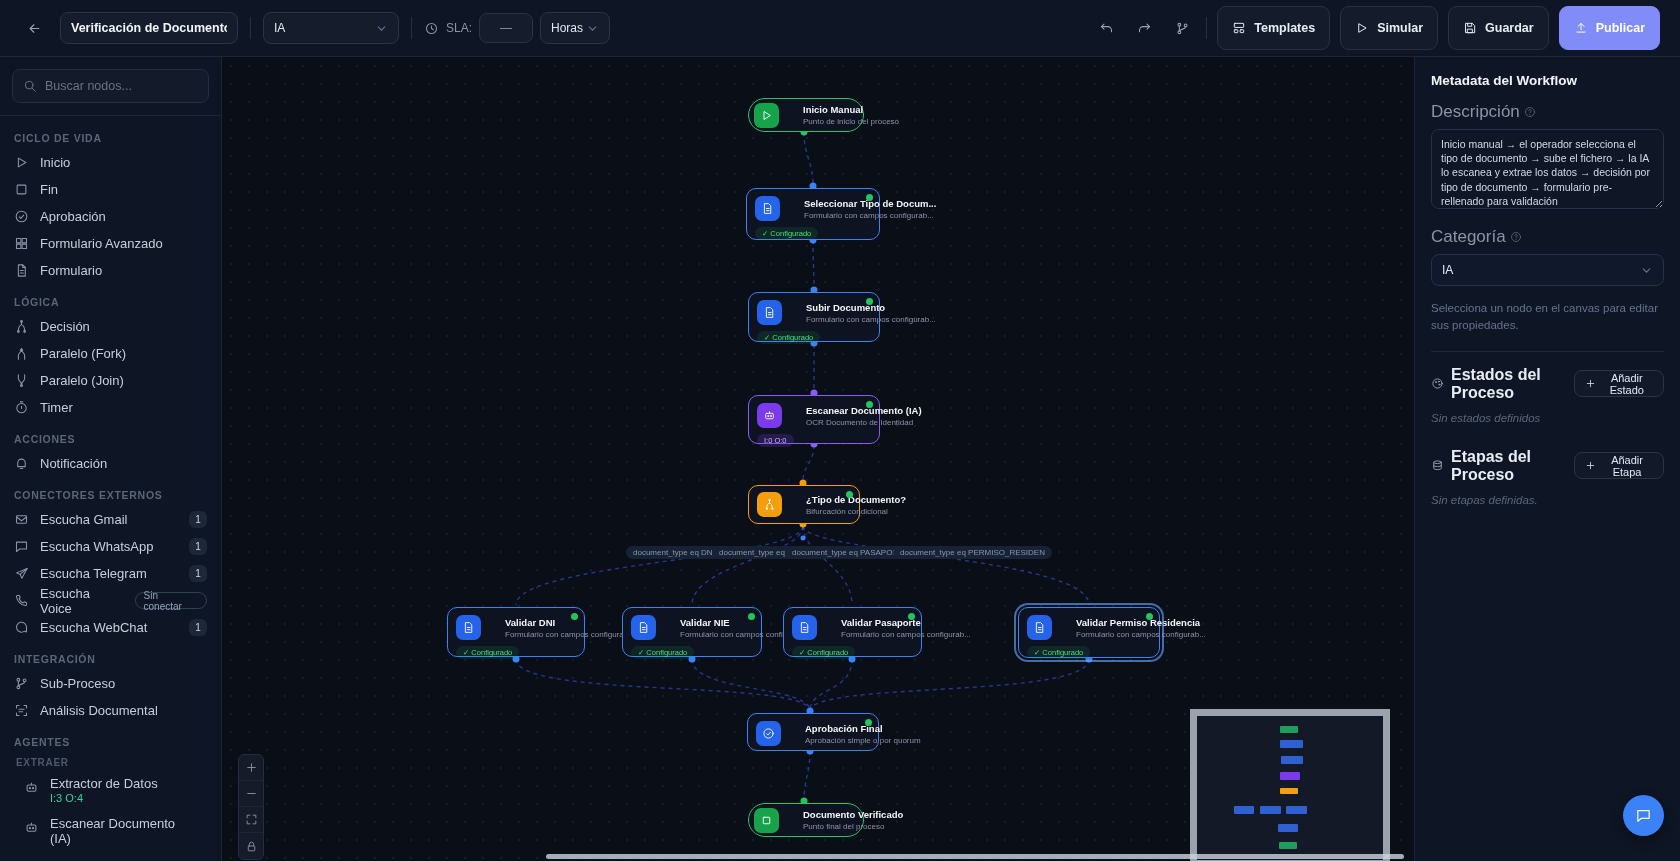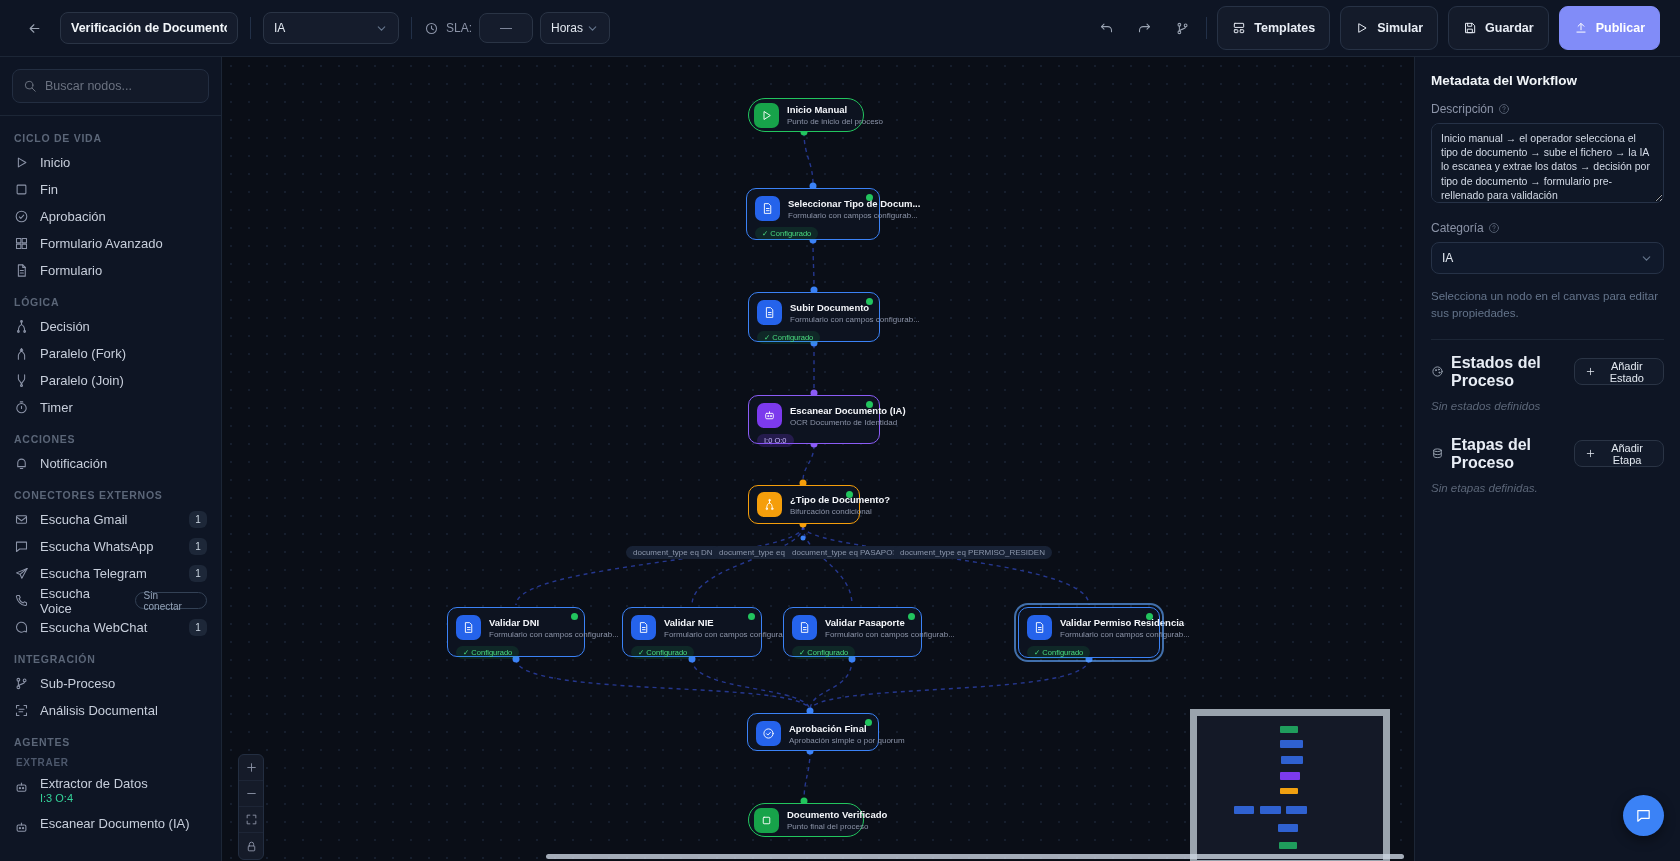--- a/index.html
+++ b/index.html
@@ -47,38 +47,38 @@
   .sb-divider { height:1px; background:#1c2636; margin:0 0 4px 0; }
   .sec-title { font-size:10.5px; font-weight:bold; letter-spacing:.07em; color:#5b6678;
     padding:12px 14px 5px 14px; }
   .sb-item { display:flex; align-items:center; gap:11px; padding:5px 14px; height:27px;
     font-size:13px; color:#c7cedb; cursor:pointer; }
   .sb-item .ic { color:#8b93a7; }
   .sb-badge { margin-left:auto; min-width:18px; height:17px; background:#1d2738; border-radius:6px;
     color:#cbd5e1; font-size:10px; display:flex; align-items:center; justify-content:center; padding:0 5px; }
   .sb-badge.outline { background:transparent; border:1px solid #334155; color:#94a3b8;
     border-radius:9px; padding:0 8px; font-size:10px; }
-  .agent-item { display:flex; align-items:flex-start; gap:11px; padding:6px 14px; cursor:pointer; }
+  .agent-item { display:flex; align-items:flex-start; gap:11px; padding:6px 24px; cursor:pointer; }
   .agent-item .ic { color:#8b93a7; margin-top:4px; }
   .agent-lines { display:flex; flex-direction:column; }
   .agent-label { font-size:13px; color:#c7cedb; }
   .agent-meta { font-size:11px; color:#34d399; margin-top:1px; }
   .sub-title { font-size:10px; font-weight:bold; letter-spacing:.07em; color:#4d586c; padding:4px 14px 2px 16px; }
 
   
   .canvas { position:absolute; top:57px; left:222px; width:1192px; height:804px; background:#0a0e17;
     background-image:radial-gradient(#161e2d 1px, transparent 1.3px); background-size:18px 18px; overflow:hidden; }
   .edges { position:absolute; top:0; left:0; pointer-events:none; }
   .edge-path { stroke:#3d5af1; stroke-opacity:.55; stroke-width:1.4; fill:none; stroke-dasharray:4 4; }
 
   .node { position:absolute; background:#0d1320; border:1.5px solid #3b82f6; border-radius:10px;
     padding:7px 8px; cursor:pointer; }
   .node .ndot { position:absolute; top:5px; right:6px; width:7px; height:7px; border-radius:50%;
     background:#22c55e; }
-  .nrow { display:flex; align-items:center; gap:8px; }
+  .nrow { display:flex; align-items:center; gap:24px; }
   .nicon { width:25px; height:25px; border-radius:7px; display:flex; align-items:center;
     justify-content:center; color:#fff; flex:none; }
   .nicon .ic { width:13px; height:13px; }
   .nicon.blue { background:#2563eb; } .nicon.green { background:#17a34a; }
   .nicon.purple { background:#7c3aed; } .nicon.orange { background:#f59e0b; }
   .ntitle { font-size:9.5px; font-weight:bold; color:#f4f6fa; white-space:nowrap; }
   .nsub { font-size:8px; color:#8b93a7; margin-top:2px; white-space:nowrap; }
   .nbadge { display:inline-flex; align-items:center; margin-top:6px; font-size:7.5px;
     padding:2px 7px; border-radius:8px; }
   .nbadge.green { background:rgba(34,197,94,.12); color:#4ade80; }
@@ -106,21 +106,21 @@
   .mm-green { background:#1f9d5c; } .mm-blue { background:#2f61d0; }
   .mm-purple { background:#7c3aed; } .mm-orange { background:#f0a010; }
 
   .hscroll { position:absolute; left:324px; bottom:2px; width:858px; height:5px;
     background:rgba(203,213,225,.8); border-radius:3px; z-index:7; }
 
   
   .panel { position:absolute; top:57px; right:0; width:266px; height:804px; background:#0e1524;
     border-left:1px solid #1c2636; padding:16px 16px; z-index:20; }
   .panel h2 { font-size:13.5px; color:#f1f5f9; margin-bottom:14px; }
-  .plabel { font-size:12px; color:#8b93a7; display:flex; align-items:center; gap:4px; margin-bottom:7px; }
+  .plabel { font-size:17px; color:#8b93a7; display:flex; align-items:center; gap:4px; margin-bottom:7px; }
   .plabel .ic { width:12px; height:12px; color:#5b6678; }
   .desc-area { width:100%; height:80px; background:#0f1726; border:1px solid #263247;
     border-radius:8px; color:#d3dae6; font-size:10.5px; line-height:1.35; padding:7px 9px;
     resize:vertical; font-family:inherit; outline:none; }
   .desc-area::-webkit-scrollbar { width:6px; }
   .desc-area::-webkit-scrollbar-thumb { background:#2e3950; border-radius:3px; }
   .pselect { margin-bottom:4px; height:32px; background:#10192b; border:1px solid #263247;
     border-radius:8px; display:flex; align-items:center; justify-content:space-between;
     padding:0 10px; font-size:12px; color:#e2e8f0; cursor:pointer; }
   .hint { font-size:11.5px; color:#64748b; line-height:1.5; margin-top:14px; }

